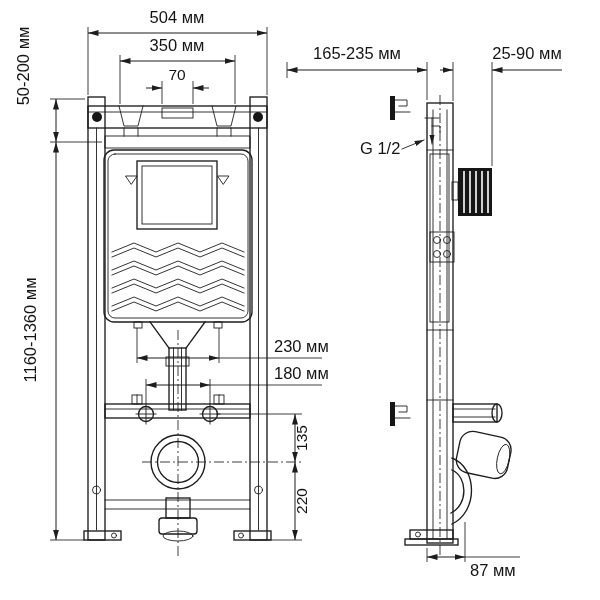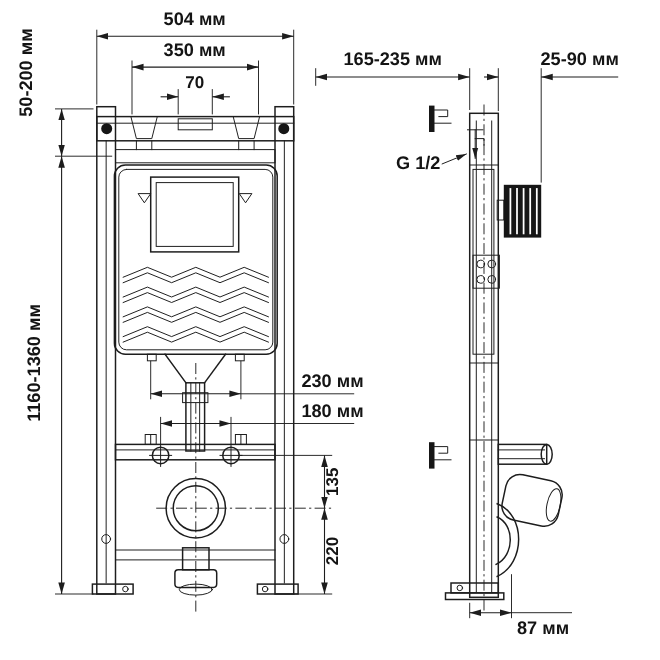--- a/index.html
+++ b/index.html
@@ -1,16 +1,16 @@
 <!DOCTYPE html>
 <html><head>
 <meta charset="utf-8">
 <style>
   html,body{margin:0;padding:0;background:#ffffff;}
-  .stage{width:600px;height:600px;background:#fff;position:relative;overflow:hidden;font-weight:bold;}
+  .stage{width:600px;height:600px;background:#fff;position:relative;overflow:hidden;}
   svg{display:block;}
   .ln  {stroke:#1d1d1d;stroke-width:1.35;fill:none;stroke-linecap:square;}
   .thin{stroke:#1d1d1d;stroke-width:0.9;fill:none;stroke-linecap:square;}
   .dim {stroke:#1d1d1d;stroke-width:1;fill:none;}
   .ext {stroke:#1d1d1d;stroke-width:0.85;fill:none;}
   .dash{stroke:#1d1d1d;stroke-width:0.85;fill:none;stroke-dasharray:10 3 2 3;}
   .blk {fill:#161616;stroke:none;}
   .knurl{stroke:#ffffff;stroke-width:1.6;}
   text{font-family:"Liberation Sans","DejaVu Sans",sans-serif;font-size:15.5px;fill:#141414;}
   .big{font-size:16.5px;}

